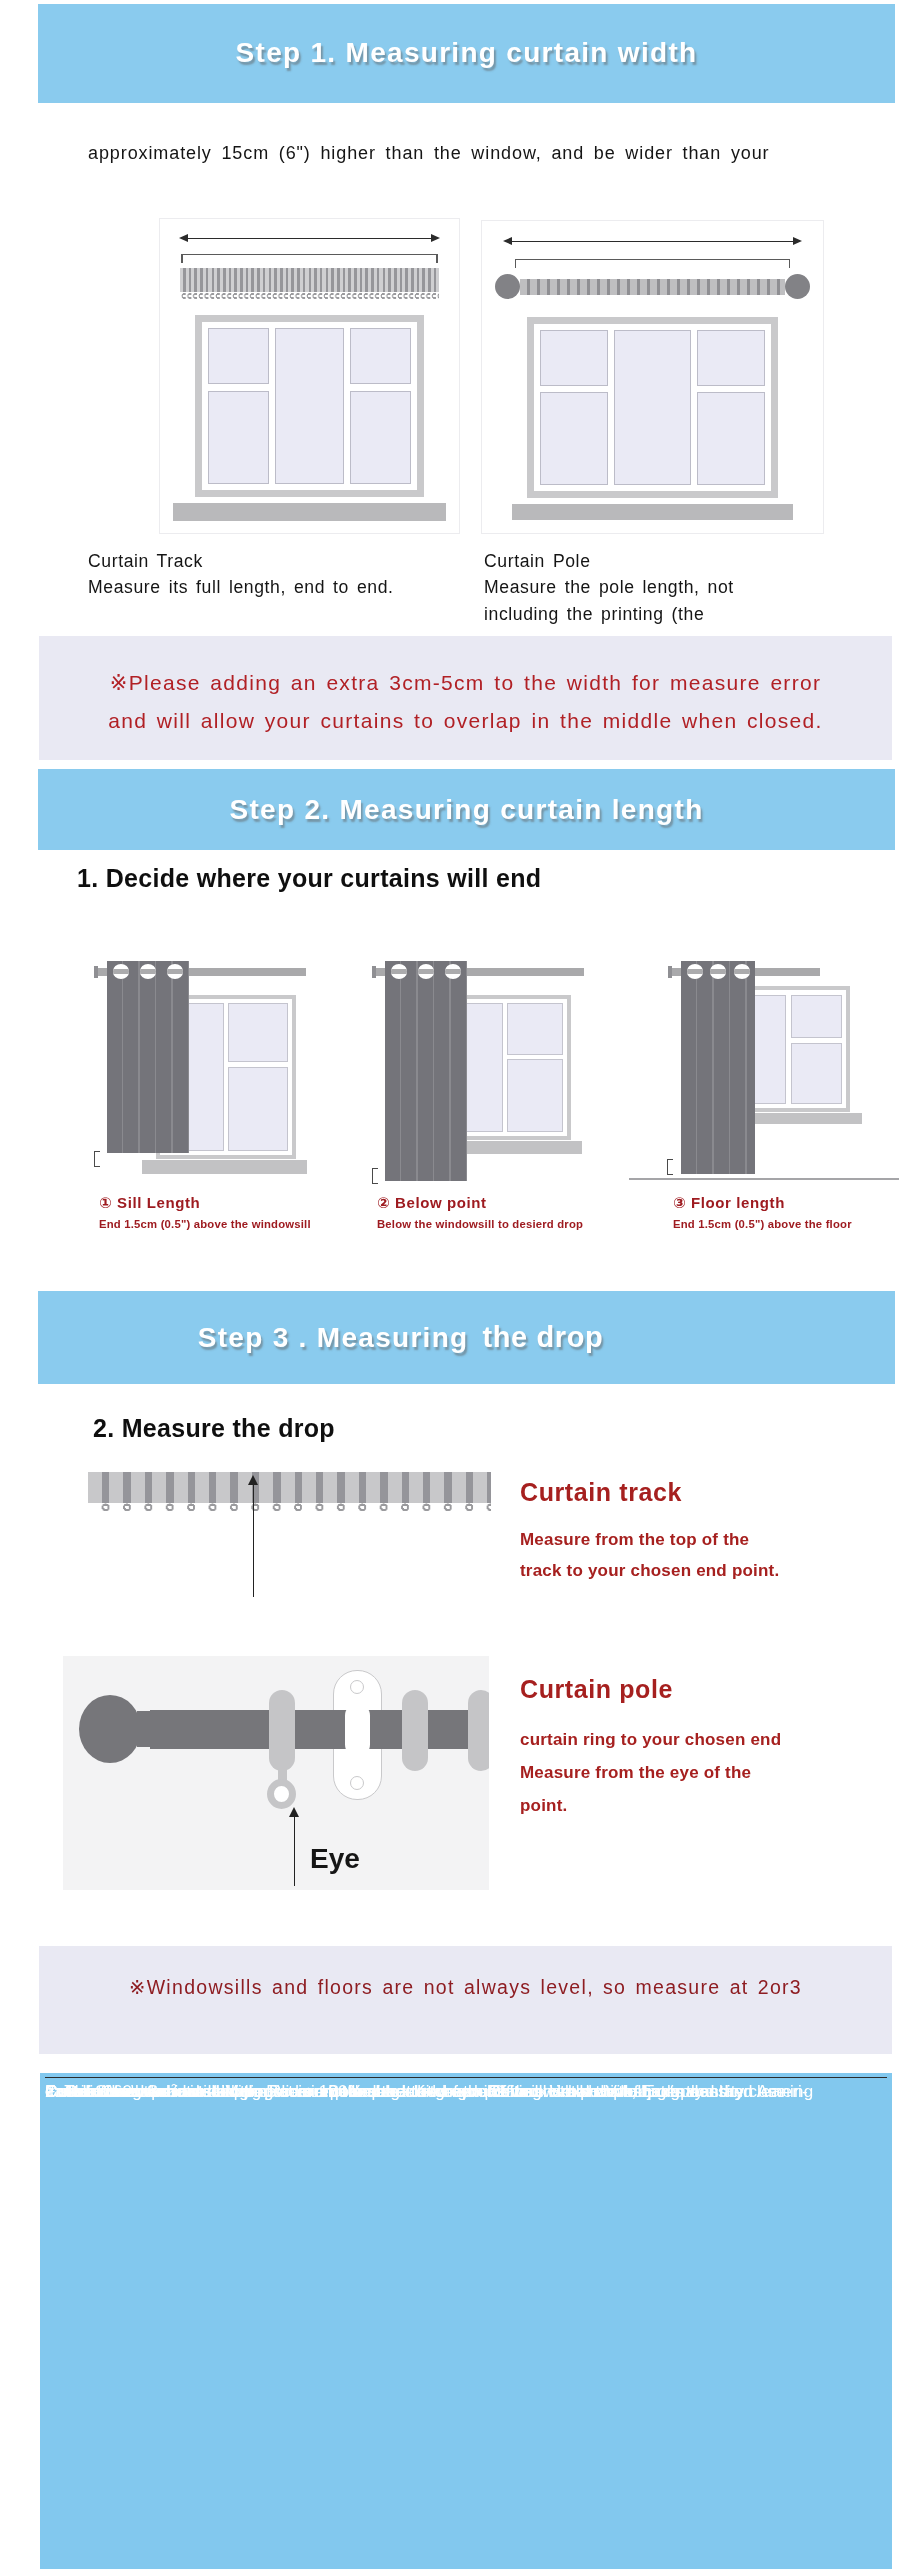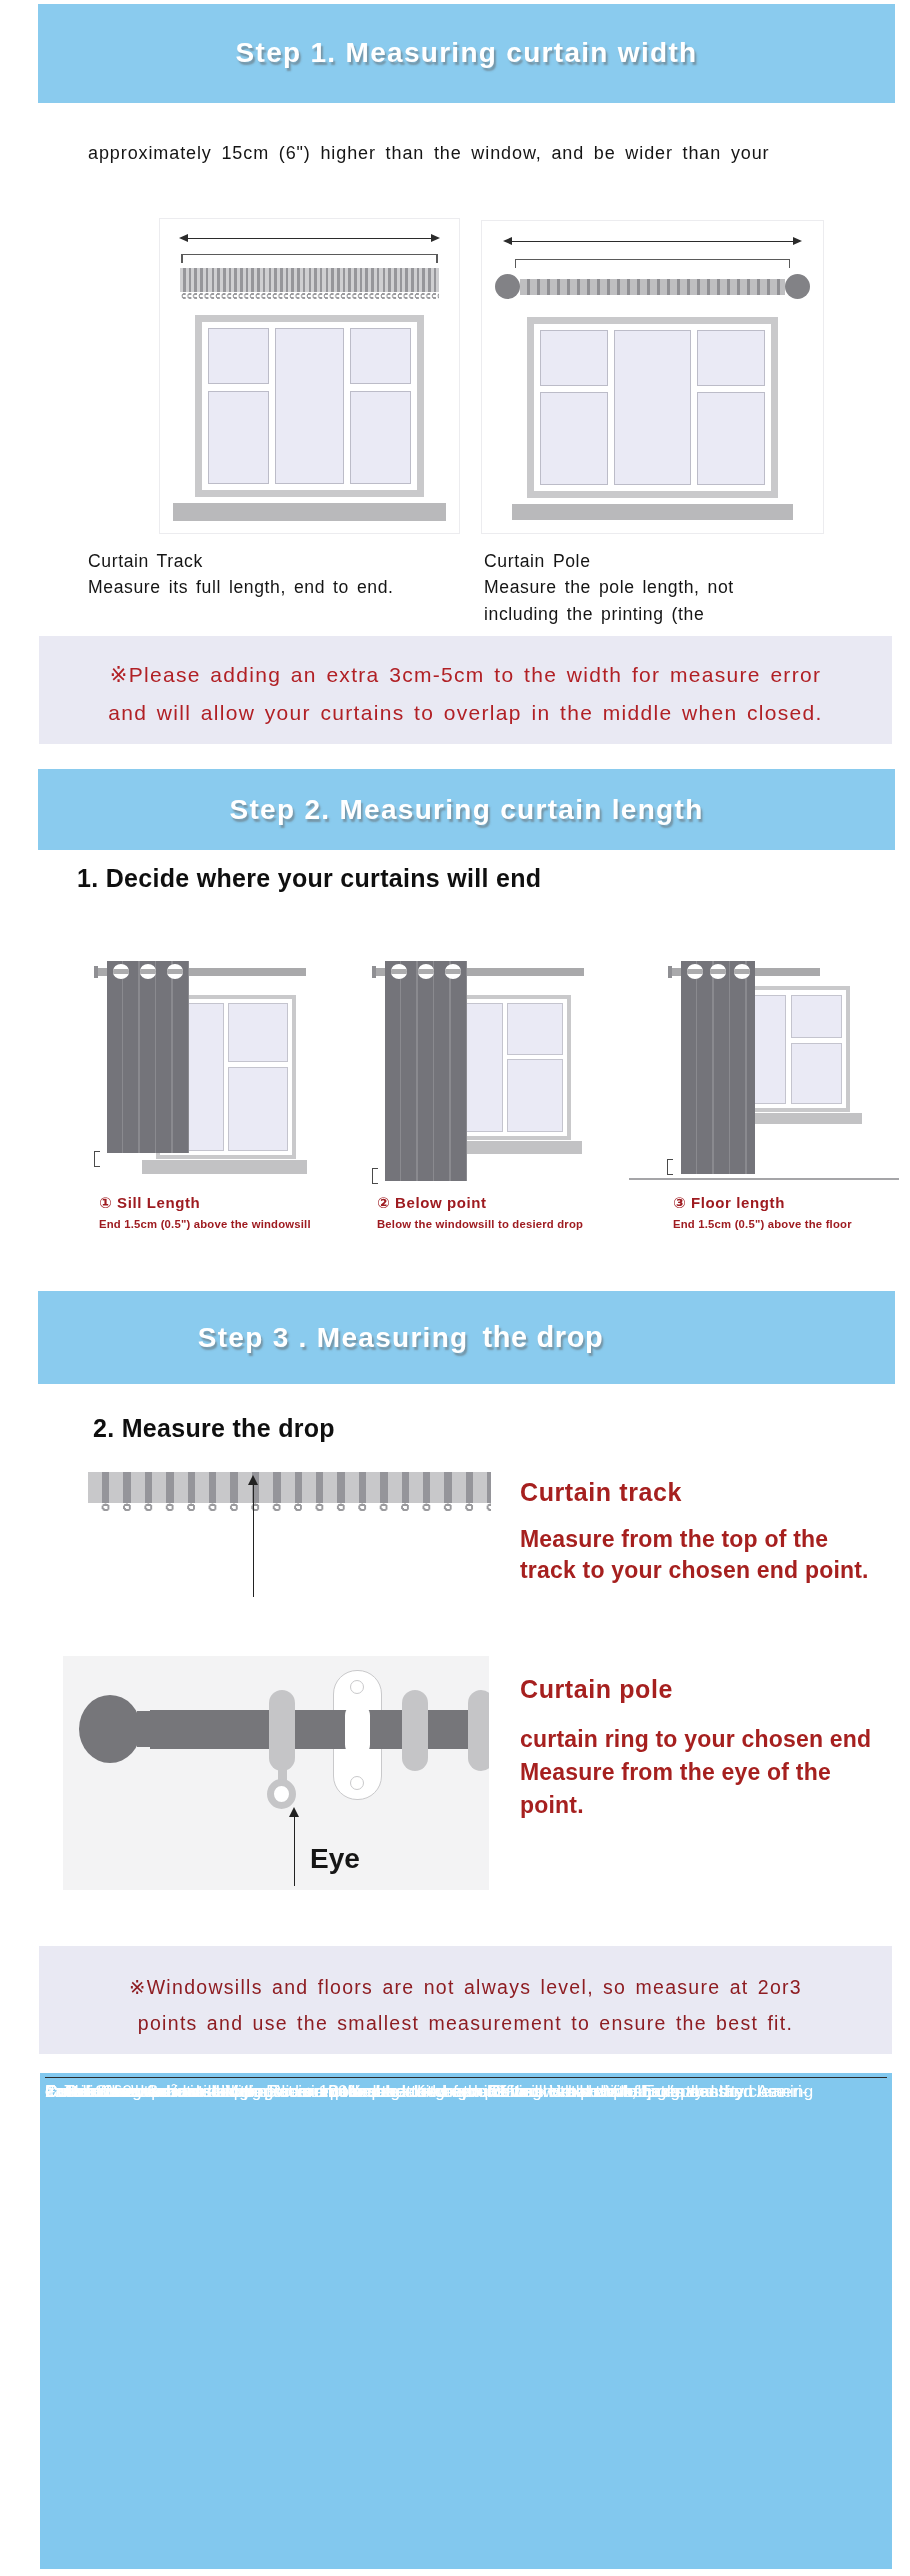--- a/index.html
+++ b/index.html
@@ -56,22 +56,22 @@
   .pane.full{flex:1}
   .sill{position:absolute;background:#B9B9BB}
   #panelA .sill{left:12.6px;right:12.6px;top:284px;height:17.6px}
   #panelB .sill{left:30px;right:30px;top:283px;height:16.4px}
   .cap{position:absolute;font-size:17.6px;letter-spacing:0.6px;word-spacing:2.5px;line-height:26.4px;color:#151515}
   #capTrack{left:88px;top:548px}
   #capPole{left:484px;top:548px}
 
   
   .note{position:absolute;left:39px;width:853px;background:#E9E9F3;text-align:center}
-  #note1{top:636px;height:108px;color:#B12025;font-size:21px;line-height:38px;
-         letter-spacing:1.3px;word-spacing:2.5px;padding-top:20px}
+  #note1{top:636px;height:124px;color:#B12025;font-size:21px;line-height:38px;
+         letter-spacing:1.3px;word-spacing:2.5px;padding-top:28px}
   #note2{top:1946px;height:108px;color:#8E1D22;font-size:19.5px;line-height:36px;
          letter-spacing:1.3px;word-spacing:2.5px;padding-top:22.6px}
 
   
   .bighead{position:absolute;font-size:25px;font-weight:bold;color:#0f0f0f;letter-spacing:0.3px}
   #headStep2{left:77px;top:864px}
   #headStep3{left:93px;top:1414px}
   .option{position:absolute;width:296px}
   #opt1{left:74px;top:960px}
   #opt2{left:352px;top:960px}
@@ -119,21 +119,21 @@
         background:repeating-linear-gradient(90deg,#C8C8CA 0 14px,#95959A 14px 21.4px)}
   .thooks{position:absolute;left:0;right:0;top:31px;height:10px;
           background-image:radial-gradient(circle at 17.6px 4.4px,#fff 0 1.9px,#9A9A9D 1.9px 3.8px,transparent 4.1px);
           background-size:21.4px 10px;background-repeat:repeat-x}
   .vline{position:absolute;left:165px;top:12.6px;width:1.3px;height:112px;background:#222}
   .vhead{position:absolute;left:160px;top:3.1px;width:0;height:0;border-left:5.7px solid transparent;
          border-right:5.7px solid transparent;border-bottom:10px solid #222}
   .redtitle{position:absolute;color:#A6201F;font-weight:bold;font-size:25px;letter-spacing:0.6px}
   #trackTitle{left:520px;top:1478px}
   #poleTitle{left:520px;top:1675px}
-  .redbody{position:absolute;color:#A6201F;font-weight:bold;font-size:23px;line-height:31px;letter-spacing:0.2px}
+  .redbody{position:absolute;color:#A6201F;font-weight:bold;font-size:17px;line-height:31px;letter-spacing:0.2px}
   #trackBody{left:520px;top:1524px}
   #poleBody{left:520px;top:1723px;line-height:33px}
   .polefig{position:absolute;left:63px;top:1656px;width:426px;height:234px;background:#F3F3F4;overflow:hidden}
   .pbracket{position:absolute;left:270px;top:14px;width:49px;height:130px;background:#fff;
             border:1.9px solid #C9C9CB;border-radius:24px}
   .phole{position:absolute;left:15.7px;width:14px;height:14px;border:1.9px solid #C9C9CB;border-radius:50%;background:#fff}
   .phole.t{top:8.8px}.phole.b{bottom:8.8px}
   .pbar{position:absolute;left:87px;top:54px;right:0;height:39px;background:#76767A}
   .pclamp{position:absolute;left:282px;top:47px;width:25px;height:54px;border-radius:12.6px;background:#fff}
   .pball{position:absolute;left:16.4px;top:39px;width:62px;height:68px;border-radius:50%;background:#76767A}
@@ -389,21 +389,20 @@
   </div>
   <div class="redtitle" id="poleTitle">Curtain pole</div>
   <div class="redbody" id="poleBody">
     <div>curtain ring to your chosen end</div>
     <div>Measure from the eye of the</div>
     <div>point.</div>
   </div>
 
   <div class="note" id="note2">
     <div>※Windowsills and floors are not always level, so measure at 2or3</div>
-    <div>points and use the smallest measurement to ensure the best fit.</div>
   </div>
 
   <div class="details">
     <div class="dline">Fabric: 260g / m² or so high-precision shading cloth - good fabric is not thick, but in density.</div>
     <div class="dline">Installation:</div>
     <div class="dline">1. The user who installed the slide requires the use of the S-hook we have to hang</div>
     <div class="dline">2. Customers who install the Roman pole need to wear a Roman circle on the pole and then use</div>
     <div class="dline indent">the S hook.</div>
     <div class="dline">Curtain features: anti-UV + noise + 100% shade + green printing + exports of European and Ameri-</div>
     <div class="dline">can national standards.</div>

